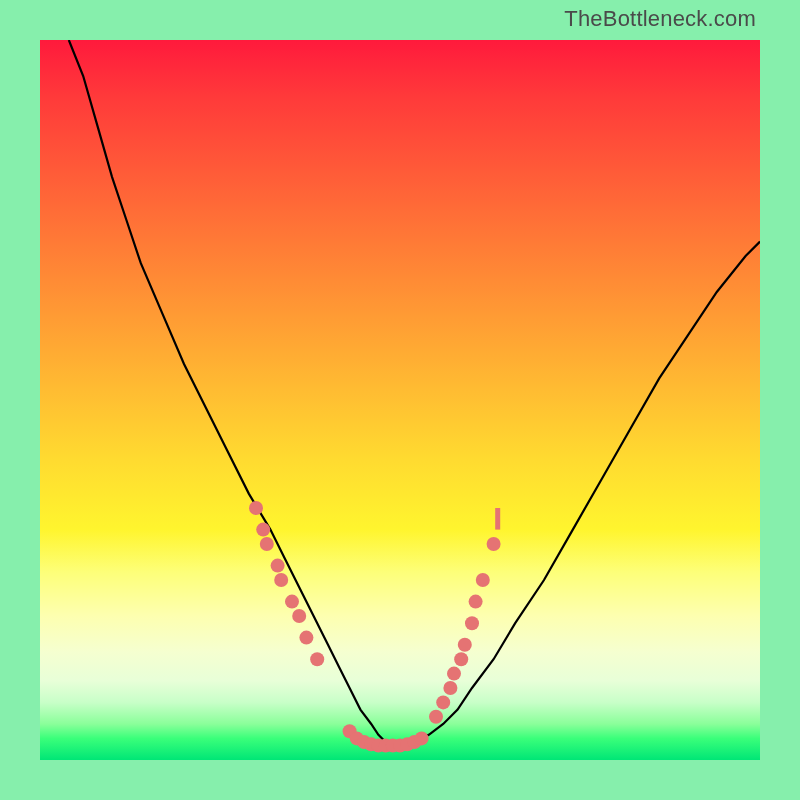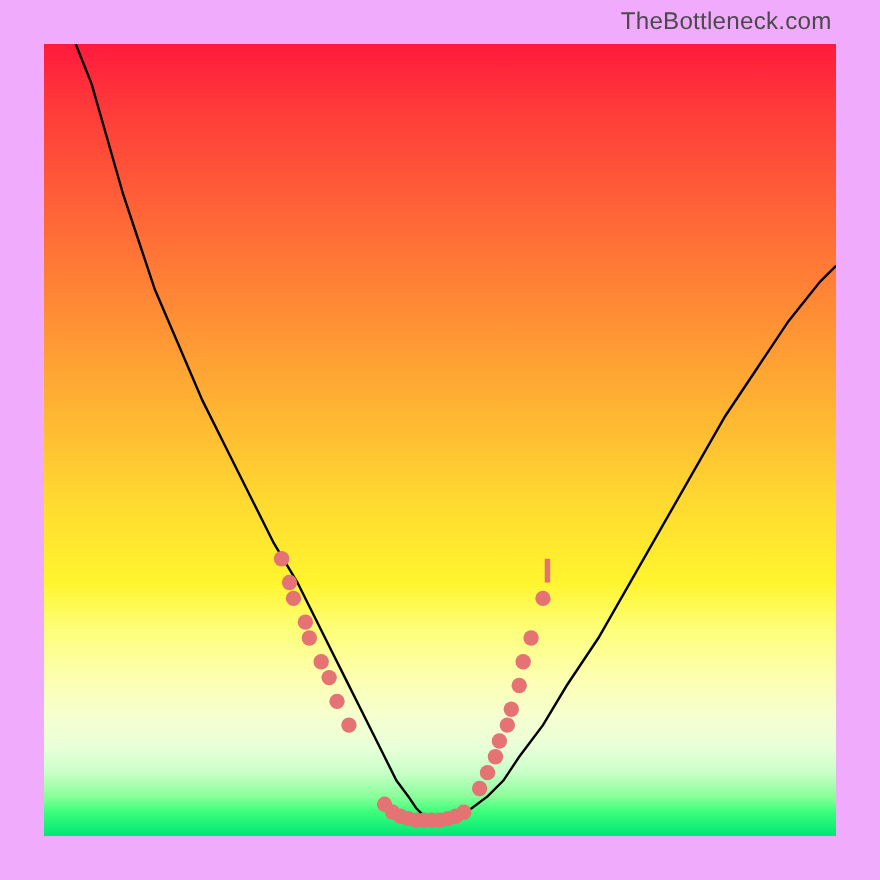--- a/index.html
+++ b/index.html
@@ -8,21 +8,21 @@
     width: 800px;
     height: 800px;
     background: #000;
     font-family: Arial, Helvetica, sans-serif;
     overflow: hidden;
   }
   .frame {
     position: relative;
     width: 800px;
     height: 800px;
-    background: #f0abfc;
+    background: #86efac;
   }
   .plot-area {
     position: absolute;
     left: 40px;
     top: 40px;
     width: 720px;
     height: 720px;
     background: linear-gradient(to bottom,
       #ff1a3c 0%,
       #ff3a3a 8%,

